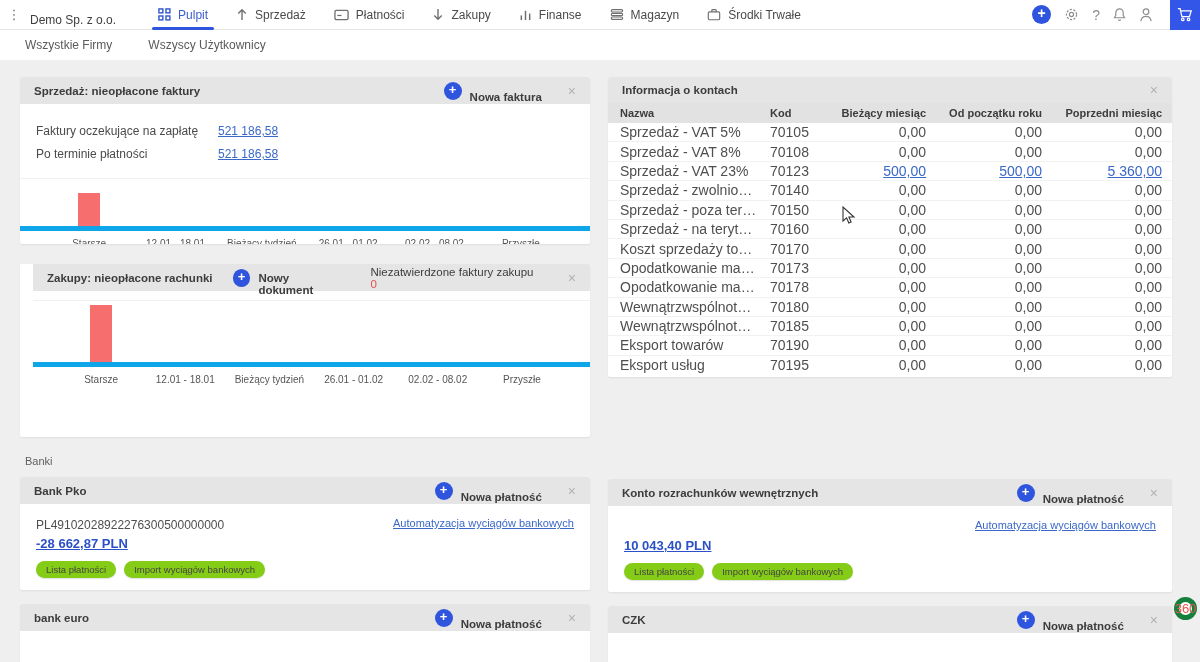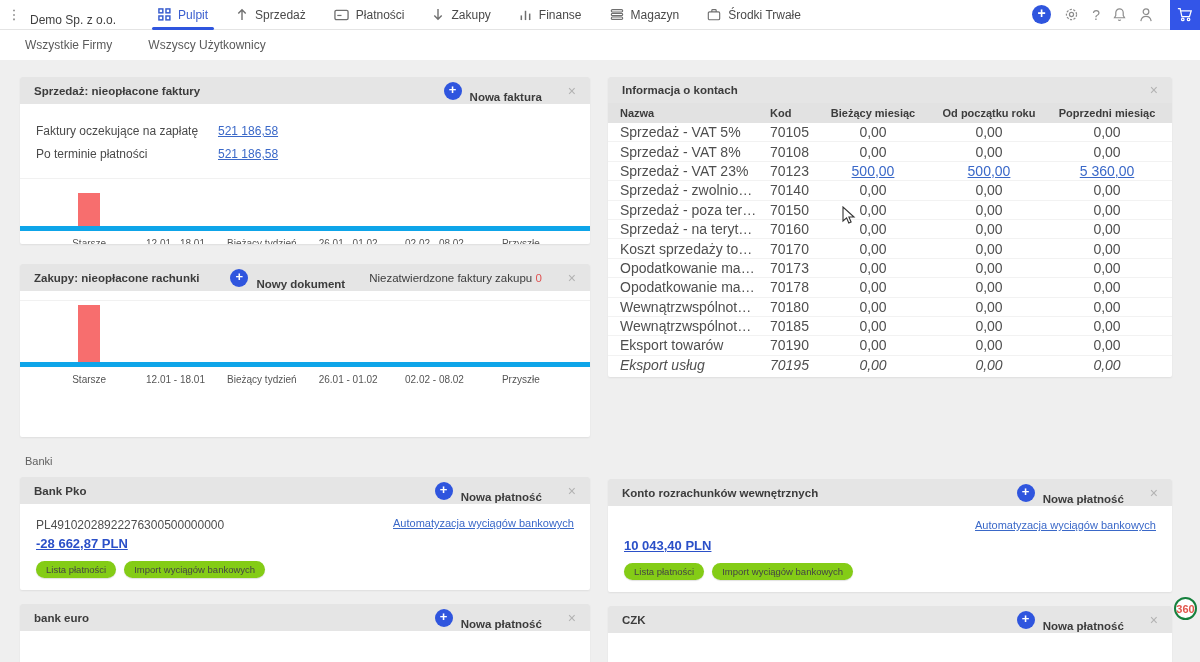--- a/index.html
+++ b/index.html
@@ -62,43 +62,43 @@
   .chart-labels { display:flex; padding:0 26px; border-top:5px solid #0ea5e9; height:27px; }
   .chart-labels .cl { flex:1; text-align:center; font-size:10px; color:#555; padding-top:7px;
     white-space:nowrap; overflow:hidden; }
 
   
   .acct-card { height:300px; }
   .tbl-head, .tbl-row { display:grid; grid-template-columns:150px 62px 116px 116px 120px; align-items:center; }
   .tbl-head { background:#e2e2e2; height:20px; font-size:11px; font-weight:bold; color:#3c3c3c; }
   .tbl-row { height:19.4px; font-size:14px; color:#4f4f4f; border-bottom:1px solid #f2f2f2; }
   .cell { padding-left:12px; white-space:nowrap; overflow:hidden; text-overflow:ellipsis; }
-  .cell.num { text-align:center; padding-right:10px; padding-left:0; }
+  .cell.num { text-align:right; padding-right:10px; padding-left:0; }
   .cell.num.link { color:#3a68c8; text-decoration:underline; cursor:pointer; }
 
   
   .banks-label { font-size:11px; color:#5f5f5f; margin:18px 0 10px 5px; }
   .bank-card { height:113px; }
   .bank-body { padding:13px 16px 0 16px; position:relative; }
   .iban { font-size:12px; color:#4e4e4e; line-height:16px; min-height:16px; }
   .auto-link { position:absolute; right:16px; top:13px; font-size:11px; color:#3a68c8;
     text-decoration:underline; cursor:pointer; }
   .balance { display:inline-block; margin-top:3px; font-size:13px; font-weight:bold;
     color:#2b50c8; text-decoration:underline; cursor:pointer; }
   .chips { margin-top:9px; display:flex; gap:8px; }
   .chip { background:#84cc16; border-radius:10px; padding:3px 10px; font-size:9.5px;
     font-weight:normal; color:#444; cursor:pointer; box-shadow:0 1px 1px rgba(0,0,0,0.12); white-space:nowrap; }
   .cut-card { height:140px; margin-top:14px; }
-  .mt20 { margin-top:20px; }
+  .mt20 { margin-top:20px;padding-left:13px; }
   .col-right .bank-card { margin-top:102px; }
 
   
   .cursor { position:absolute; left:841px; top:206px; pointer-events:none; z-index:50; }
   .badge-360 { position:absolute; right:3px; top:597px; width:23px; height:23px; border-radius:50%;
-    background:#fff; border:2px solid #15803d; color:#e2574c; font-size:11px; font-weight:bold;
+    background:#fff; border:5px solid #15803d; color:#e2574c; font-size:13px; font-weight:normal;
     display:flex; align-items:center; justify-content:center; z-index:40; }
 </style>
 </head>
 <body>
 
 <header class="topnav">
   <span class="kebab">⋮</span>
   <span class="company">Demo Sp. z o.o.</span>
 
   <div class="nav-item active">
@@ -438,21 +438,21 @@
             <span class="cell num">0,00</span>
             <span class="cell num">0,00</span>
         </div>
         <div class="tbl-row">
           <span class="cell">Eksport towarów</span>
             <span class="cell">70190</span>
             <span class="cell num">0,00</span>
             <span class="cell num">0,00</span>
             <span class="cell num">0,00</span>
         </div>
-        <div class="tbl-row" style="border-bottom:none;font-style:italic;">
+        <div class="tbl-row" style="border-bottom:none;">
           <span class="cell">Eksport usług</span>
             <span class="cell">70195</span>
             <span class="cell num">0,00</span>
             <span class="cell num">0,00</span>
             <span class="cell num">0,00</span>
         </div>
       </div>
     </section>
 
     <section class="card bank-card">

